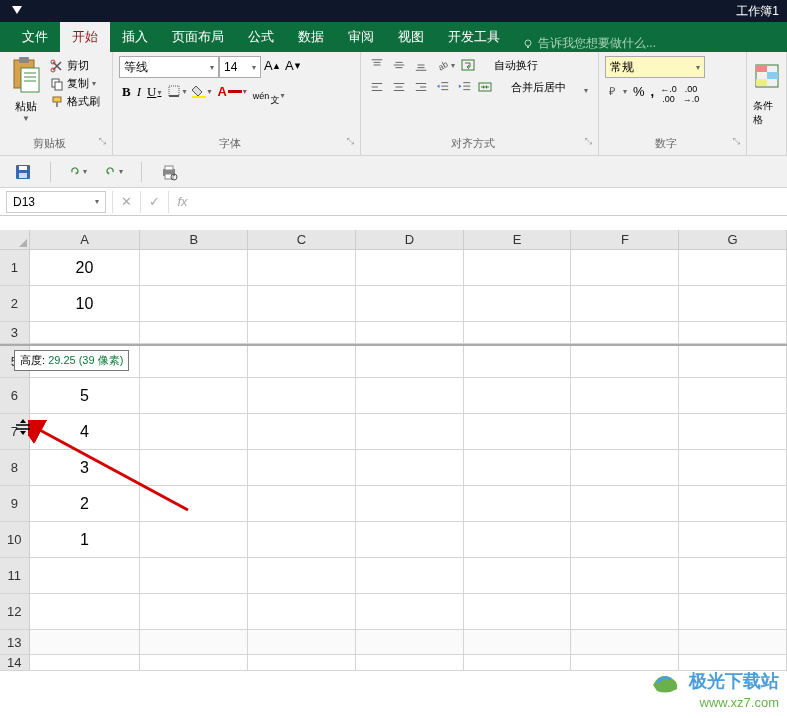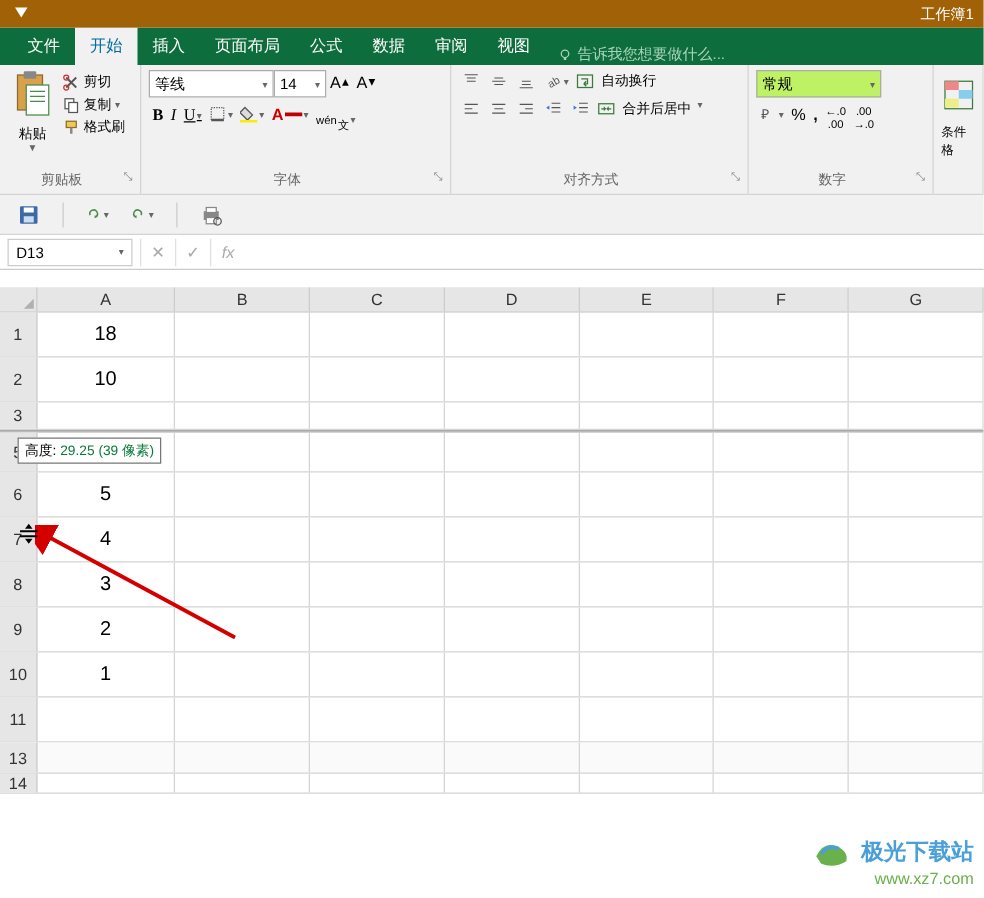--- a/index.html
+++ b/index.html
@@ -1,24 +1,24 @@
 <!DOCTYPE html>
 <html><head>
   <meta charset="utf-8">
   <style>
     * { box-sizing: border-box; margin: 0; padding: 0; }
     body { font-family: "Microsoft YaHei", sans-serif; font-size: 12px; background: #fff; width: 787px; height: 718px; overflow: hidden; position: relative; }
     
-    .title-bar { background: #a16207; height: 22px; display: flex; align-items: center; justify-content: center; color: #fff; position: relative; }
+    .title-bar { background: #0f172a; height: 22px; display: flex; align-items: center; justify-content: center; color: #fff; position: relative; }
     .title-bar .title { font-size: 12px; position: absolute; right: 8px; }
     .triangle-icon { position: absolute; left: 10px; top: 3px; width: 14px; height: 14px; display: flex; align-items: center; justify-content: center; }
     
     .ribbon-tabs { background: #0e6d3c; height: 30px; display: flex; align-items: flex-end; padding-left: 10px; }
     .ribbon-tab { color: #fff; padding: 6px 12px; cursor: pointer; font-size: 13px; }
-    .ribbon-tab.active { background: #f1f1f1; color: #0369a1; }
+    .ribbon-tab.active { background: #f1f1f1; color: #7f1d1d; }
     .tell-me { color: #a8d4b8; margin-left: 10px; font-size: 12px; display: flex; align-items: center; gap: 4px; }
     .bulb { width: 12px; height: 12px; }
     
     .ribbon { background: #f1f1f1; height: 104px; border-bottom: 1px solid #d4d4d4; display: flex; }
     .ribbon-group { border-right: 1px solid #d4d4d4; padding: 4px 6px 2px 6px; display: flex; flex-direction: column; justify-content: space-between; }
     .group-label { text-align: center; font-size: 11px; color: #666; padding: 2px 0; }
     .launcher { font-size: 9px; color: #888; float: right; margin-left: 6px; }
     
     .clipboard-group { width: 113px; }
     .clipboard-content { display: flex; gap: 4px; }
@@ -37,24 +37,24 @@
     .font-size { width: 42px; }
     .btn { border: none; background: transparent; padding: 2px 3px; cursor: pointer; font-size: 13px; display: flex; align-items: center; gap: 1px; }
     .btn svg { width: 14px; height: 14px; }
     .bold { font-weight: bold; font-family: "Times New Roman"; }
     .italic { font-style: italic; font-family: "Times New Roman"; }
     .underline { text-decoration: underline; font-family: "Times New Roman"; }
     
     .align-group { width: 238px; }
     .align-row { display: flex; align-items: center; gap: 2px; margin-bottom: 4px; }
     .align-icon { width: 16px; height: 16px; }
-    .wrap-item { display: flex; align-items: flex-start; gap: 5px; font-size: 11px; }
+    .wrap-item { display: flex; align-items: flex-end; gap: 18px; font-size: 11px; }
     
     .number-group { width: 148px; }
-    .num-select { border: 1px solid #ababab; background: #bef264; height: 22px; padding: 0 4px; font-size: 12px; width: 100px; display: flex; align-items: center; justify-content: space-between; }
+    .num-select { border: 1px solid #ababab; background: #fef9c3; height: 22px; padding: 0 4px; font-size: 12px; width: 100px; display: flex; align-items: center; justify-content: space-between; }
     
     .styles-group { width: 40px; }
     .style-icon { width: 28px; height: 40px; margin: 0 auto; }
     
     .qat { background: #f1f1f1; height: 32px; border-bottom: 1px solid #d4d4d4; display: flex; align-items: center; padding-left: 14px; gap: 18px; }
     .qat-icon { width: 18px; height: 18px; cursor: pointer; display: flex; align-items: center; }
     .qat-sep { width: 1px; height: 20px; background: #ccc; }
     
     .formula-bar { height: 28px; border-bottom: 1px solid #ccc; display: flex; align-items: center; background: #fff; }
     .name-box { width: 100px; border: 1px solid #ccc; height: 22px; margin: 0 6px; padding: 0 6px; display: flex; align-items: center; justify-content: space-between; font-size: 12px; background: #fff; }
@@ -109,20 +109,21 @@
 
 <div class="ribbon-tabs">
   <div class="ribbon-tab">文件</div>
   <div class="ribbon-tab active">开始</div>
   <div class="ribbon-tab">插入</div>
   <div class="ribbon-tab">页面布局</div>
   <div class="ribbon-tab">公式</div>
   <div class="ribbon-tab">数据</div>
   <div class="ribbon-tab">审阅</div>
   <div class="ribbon-tab">视图</div>
+  <div class="ribbon-tab">开发工具</div>
   <div class="tell-me">
     <svg class="bulb" viewBox="0 0 12 12">
         <circle cx="6" cy="5" r="3" fill="none" stroke="#a8d4b8"></circle>
         <rect x="5" y="8" width="2" height="2" fill="#a8d4b8"></rect>
       </svg>
     <span>告诉我您想要做什么...</span>
   </div>
 </div>
 
 <div class="ribbon">
@@ -399,21 +400,21 @@
     <div class="col-h col-o">B</div>
     <div class="col-h col-o">C</div>
     <div class="col-h col-o">D</div>
     <div class="col-h col-o">E</div>
     <div class="col-h col-o">F</div>
     <div class="col-h col-o">G</div>
   </div>
 
   <div class="row row-1">
       <div class="row-h">1</div>
-      <div class="cell col-a">18</div>
+      <div class="cell col-a">20</div>
       <div class="cell col-o"></div>
       <div class="cell col-o"></div>
       <div class="cell col-o"></div>
       <div class="cell col-o"></div>
       <div class="cell col-o"></div>
       <div class="cell col-o"></div>
     </div>
   <div class="row row-2">
       <div class="row-h">2</div>
       <div class="cell col-a">10</div>
@@ -490,20 +491,30 @@
       <div class="cell col-a">1</div>
       <div class="cell col-o"></div>
       <div class="cell col-o"></div>
       <div class="cell col-o"></div>
       <div class="cell col-o"></div>
       <div class="cell col-o"></div>
       <div class="cell col-o"></div>
     </div>
   <div class="row row-11">
       <div class="row-h">11</div>
+      <div class="cell col-a"></div>
+      <div class="cell col-o"></div>
+      <div class="cell col-o"></div>
+      <div class="cell col-o"></div>
+      <div class="cell col-o"></div>
+      <div class="cell col-o"></div>
+      <div class="cell col-o"></div>
+    </div>
+  <div class="row row-12">
+      <div class="row-h">12</div>
       <div class="cell col-a"></div>
       <div class="cell col-o"></div>
       <div class="cell col-o"></div>
       <div class="cell col-o"></div>
       <div class="cell col-o"></div>
       <div class="cell col-o"></div>
       <div class="cell col-o"></div>
     </div>
   <div class="row row-13">
       <div class="row-h">13</div>

